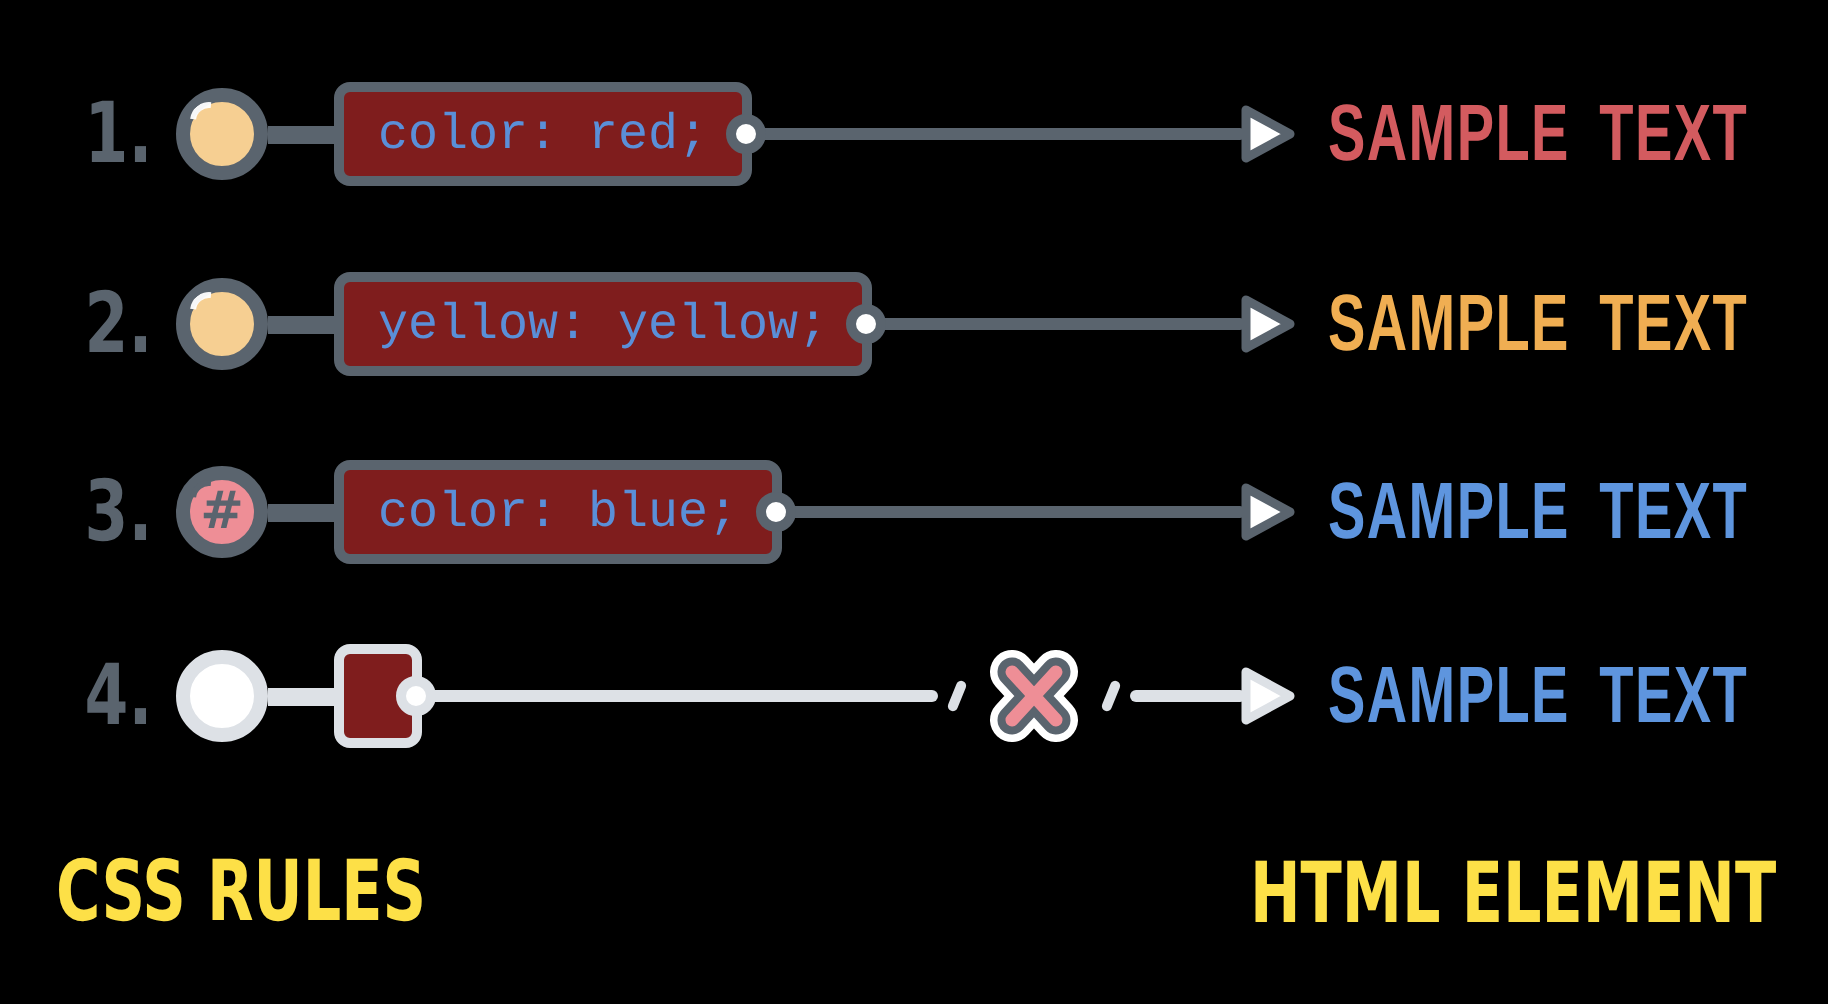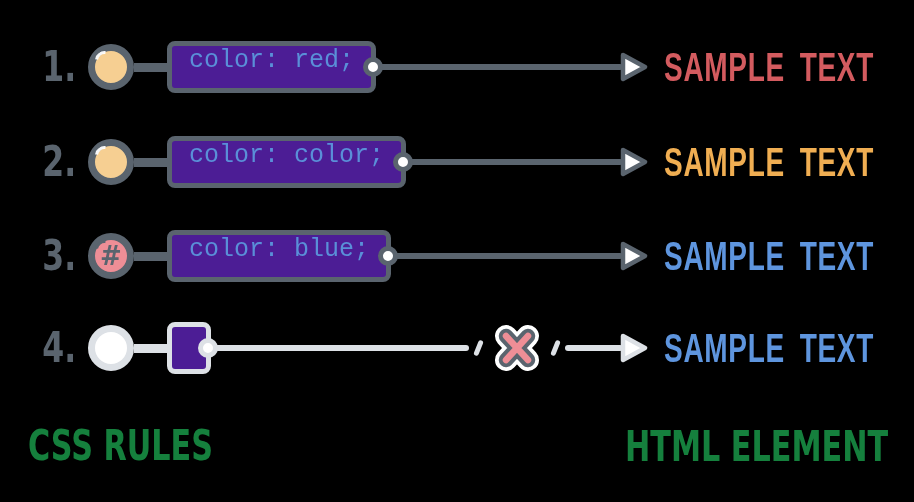--- a/index.html
+++ b/index.html
@@ -35,22 +35,22 @@
     border:3px solid transparent;border-top-color:rgba(255,255,255,.95);
     border-radius:50%;transform:rotate(-38deg);
   }
   .id-row .shine{border-top-color:#5a646e}
   .sym{font-size:26px;font-weight:bold;color:#5a646e;line-height:1}
 
   .link{flex:none;width:33px;height:9px;background:var(--stroke)}
 
   .rule-box{
     flex:none;height:52px;box-sizing:border-box;
-    border:5px solid var(--stroke);border-radius:8px;background:#4c1d95;
-    display:flex;padding:0 17px;position:relative;
+    border:5px solid var(--stroke);border-radius:8px;background:#7f1d1d;
+    display:flex;align-items:center;padding:0 17px;position:relative;
   }
   .code{font-family:"Liberation Mono",monospace;font-size:25px;color:#5a8fd8;white-space:pre}
   .disabled .code{color:#d9dde2}
 
   .node{
     position:absolute;right:-12px;top:50%;transform:translateY(-50%);
     width:10px;height:10px;background:#fff;
     border:5px solid var(--stroke);border-radius:50%;z-index:2;
   }
 
@@ -67,21 +67,21 @@
   .xmark .outline{stroke:#5a646e;stroke-width:14.5}
   .xmark .inner{stroke-width:6.5}
 
   .sample{flex:none;width:250px}
   .sample-inner{
     display:inline-block;transform:scaleX(.7);transform-origin:0 50%;
     font-family:"Liberation Sans",sans-serif;font-weight:bold;font-size:40px;
     letter-spacing:1px;word-spacing:9px;white-space:nowrap;line-height:1;
   }
 
-  .footer-label{position:absolute;color:#15803d;font-weight:bold;font-size:42px;line-height:1;white-space:nowrap}
+  .footer-label{position:absolute;color:#fde047;font-weight:bold;font-size:42px;line-height:1;white-space:nowrap}
   .footer-label .inner{display:inline-block;transform:scaleX(.72);transform-origin:0 50%}
   .label-left{left:28px;top:425px}
   .label-right{left:625px;top:426px}
 </style>
 </head>
 <body>
 
 <div class="stage">
 
   <div class="row r1">
@@ -107,21 +107,21 @@
   <div class="row r2">
     <div class="num">
         <span class="num-inner">2.</span>
       </div>
     <div class="circle" style="background-color: rgb(246, 207, 146);">
       <span class="shine"></span>
       <span class="sym"></span>
     </div>
     <div class="link"></div>
     <div class="rule-box">
-      <span class="code">color: color;</span>
+      <span class="code">yellow: yellow;</span>
       <span class="node"></span>
     </div>
     <div class="wire"></div>
     <svg class="arrowhead" viewBox="0 0 28 30">
         <polygon points="3,3 25,15 3,27"></polygon>
       </svg>
     <div class="sample"><span class="sample-inner" style="color: rgb(240, 174, 82);">SAMPLE TEXT</span></div>
   </div>
 
   <div class="row r3 id-row">

